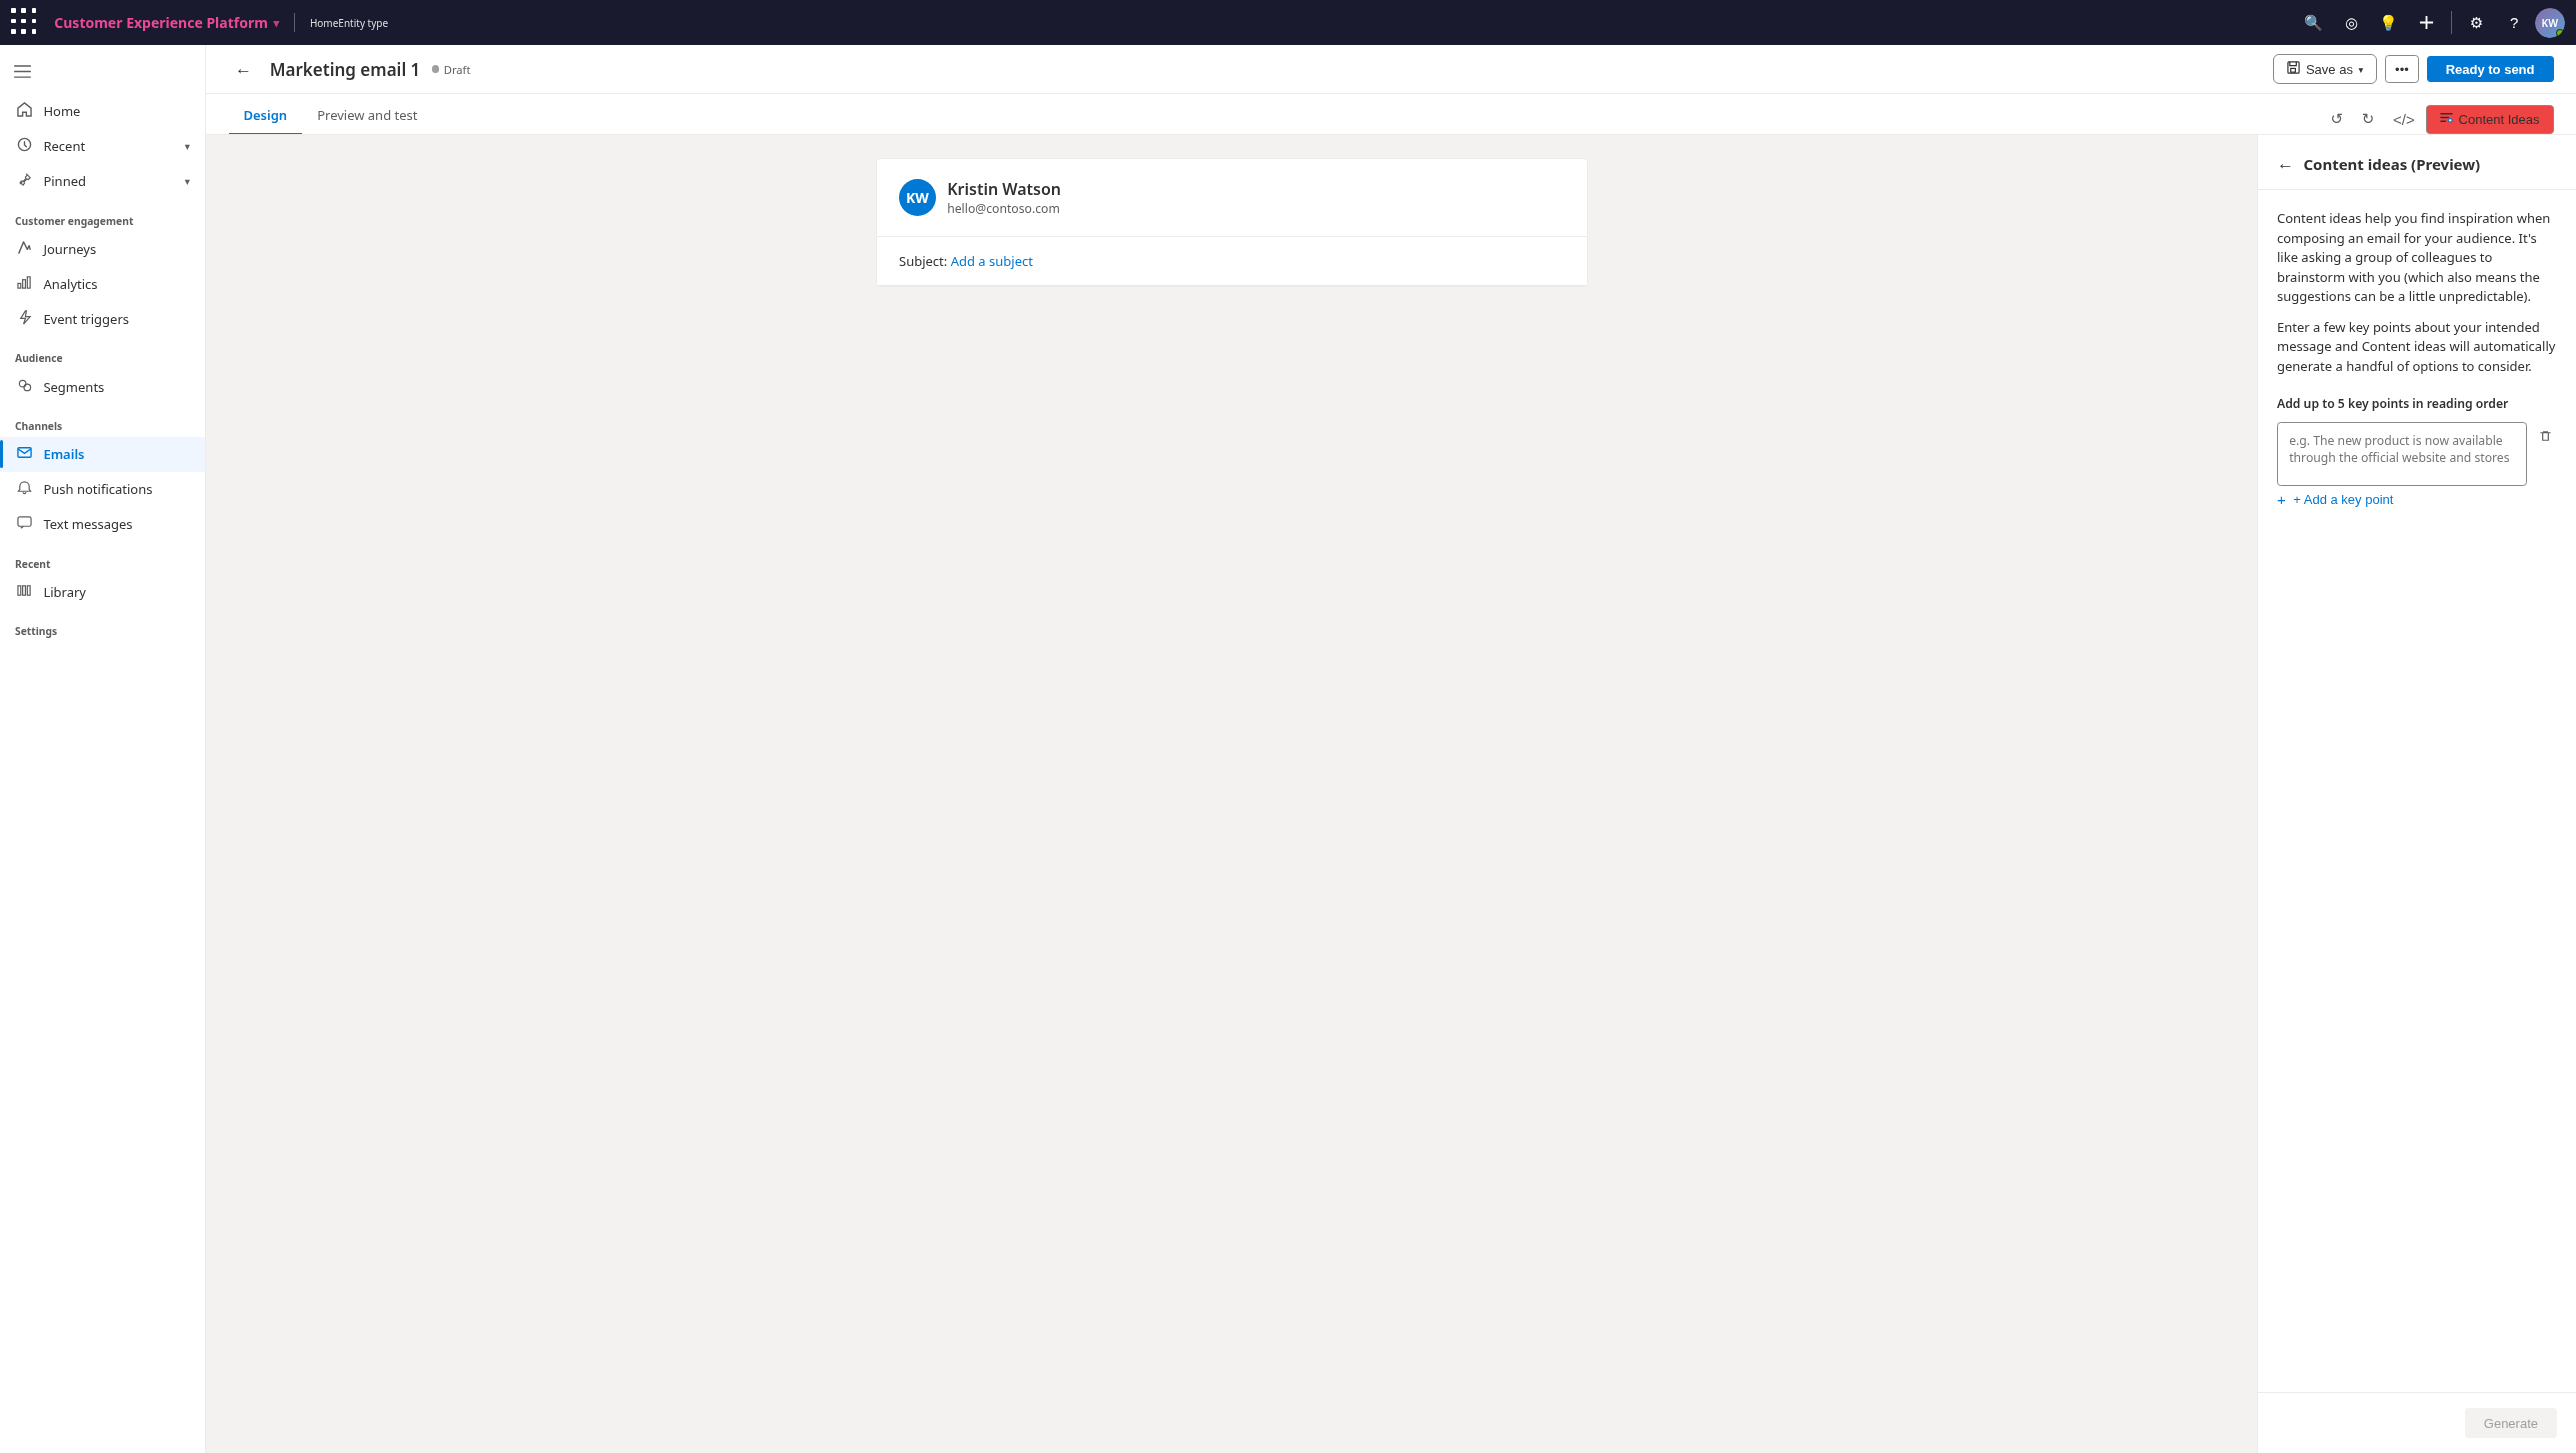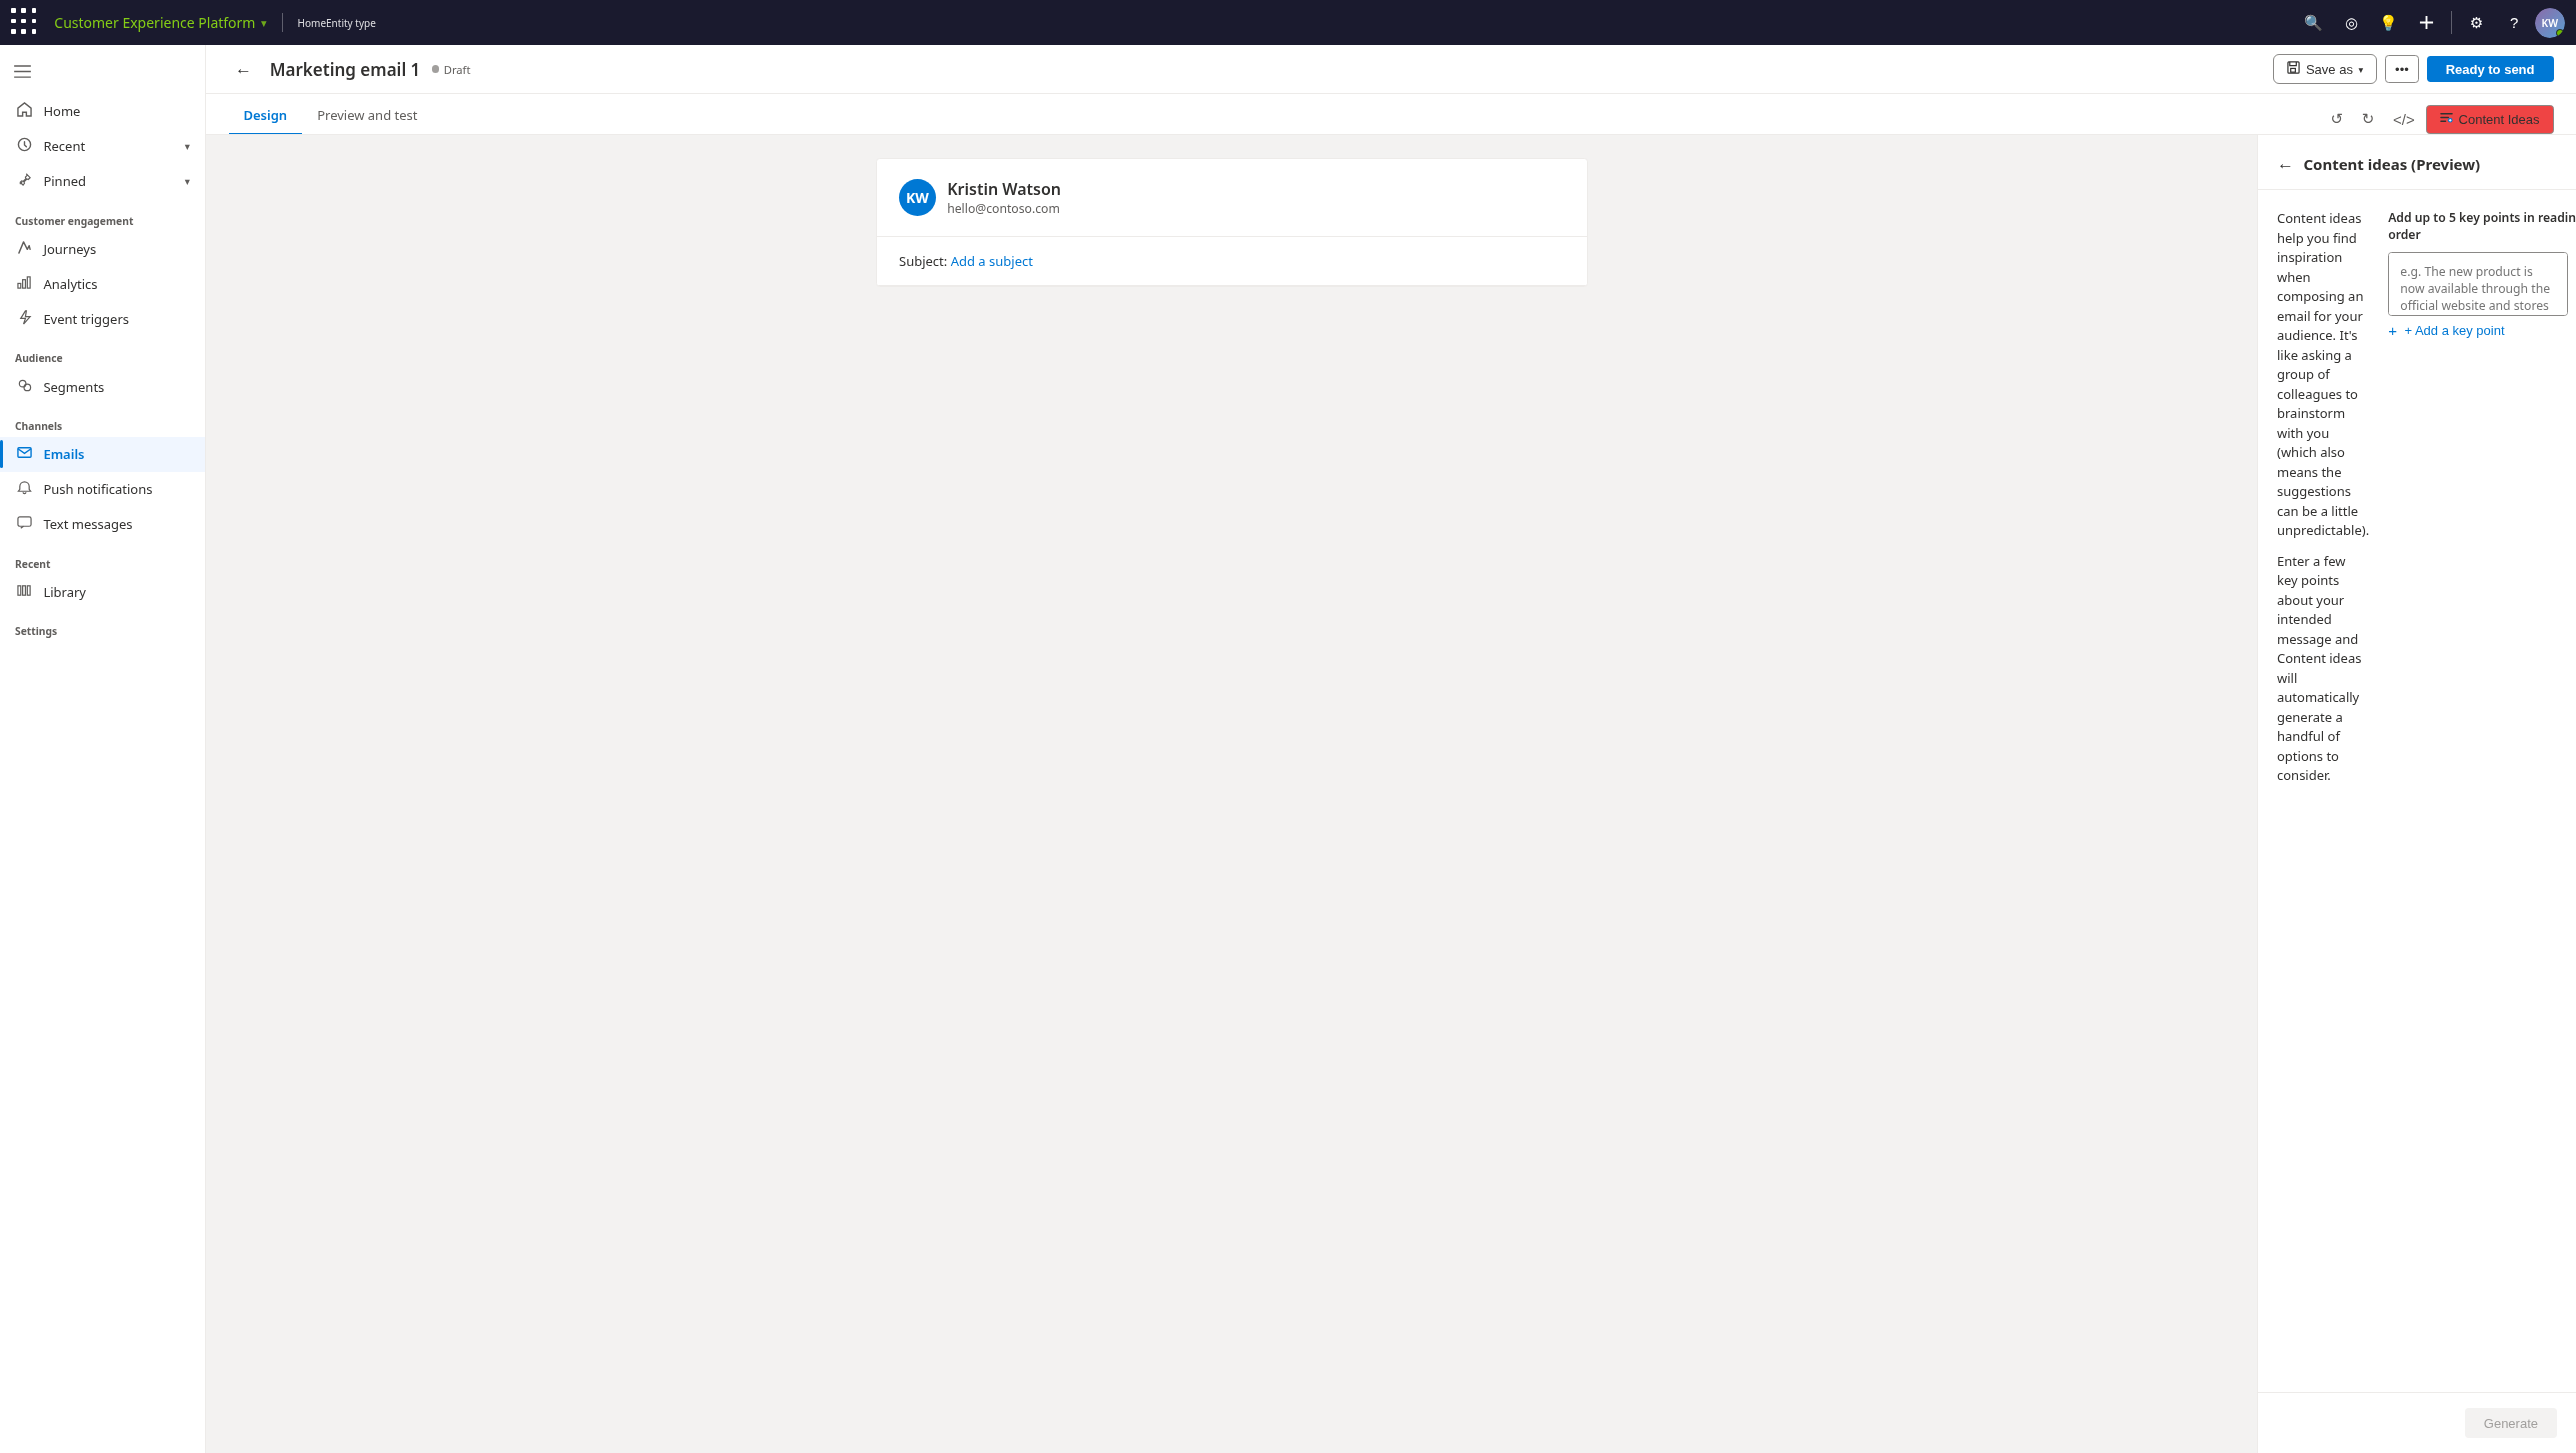--- a/index.html
+++ b/index.html
@@ -18,21 +18,21 @@
     }
     .top-nav-grid {
       display: grid;
       grid-template-columns: repeat(3,7.5px);
       grid-template-rows: repeat(3,7.5px);
       gap: 2.8px;
       cursor: pointer;
       margin-right: 7.5px;
     }
     .top-nav-grid span { width: 4.7px; height: 4.7px; background: white; border-radius: 0.9px; display: block; }
-    .top-nav-brand { font-size: 14px; font-weight: 400; color: #84cc16; display: flex; align-items: center; gap: 5.6px; }
+    .top-nav-brand { font-size: 14px; font-weight: 700; color: #ec4899; display: flex; align-items: center; gap: 5.6px; }
     .top-nav-brand-caret { font-size: 11.2px; opacity: 0.8; }
     .top-nav-divider { width: 0.9px; height: 19px; background: rgba(255,255,255,0.3); margin: 0 7.5px; }
     .top-nav-entity { color: rgba(255,255,255,0.85); font-size: 10px; }
     .top-nav-actions { margin-left: auto; display: flex; align-items: center; gap: 3.7px; }
     .top-nav-icon-btn {
       width: 34px; height: 34px; border-radius: 3.7px; border: none;
       background: transparent; color: white; cursor: pointer; display: flex; align-items: center; justify-content: center; font-size: 15px;
     }
     .top-nav-divider-v { width: 0.9px; height: 22.5px; background: rgba(255,255,255,0.3); margin: 0 3.7px; }
     .avatar { width: 30px; height: 30px; border-radius: 50%; overflow: hidden; position: relative; }
@@ -132,21 +132,21 @@
       width: 100%; border: 1.4px solid #0078d4; border-radius: 3.7px; padding: 15px; font-size: 13px; color: #a19f9d; resize: none; min-height: 244px; outline: none; font-family: inherit; background: white;
     }
 
     
     .right-panel {
       width: 319px; background: white; border-left: 0.9px solid #edebe9; display: flex; flex-direction: column; overflow-y: auto; flex-shrink: 0;
     }
     .right-panel-header { padding: 19px 19px 15px; display: flex; align-items: center; gap: 9.4px; border-bottom: 0.9px solid #edebe9; }
     .right-panel-back { background: transparent; border: none; cursor: pointer; color: #323130; font-size: 17px; display: flex; align-items: center; }
     .right-panel-title { font-size: 15px; font-weight: 700; color: #323130; }
-    .right-panel-body { padding: 19px; display: flex; gap: 19px; flex: 1; }
+    .right-panel-body { padding: 19px; display: flex; flex-direction: column; gap: 19px; flex: 1; }
     .panel-description { font-size: 13px; color: #323130; line-height: 1.5; }
     .panel-description p + p { margin-top: 11.2px; }
     .key-points-label { font-size: 12.2px; font-weight: 600; color: #323130; margin-bottom: 9.4px; }
     .key-point-input-row { display: flex; align-items: flex-start; gap: 7.5px; }
     .key-point-textarea {
       flex: 1; border: 0.9px solid #8a8886; border-radius: 3.7px; padding: 9.4px 11.2px; font-size: 12.2px; font-family: inherit; resize: none; min-height: 64px; color: #a19f9d; outline: none;
     }
     .key-point-delete { background: transparent; border: none; cursor: pointer; color: #605e5c; font-size: 15px; padding: 7.5px 3.7px; flex-shrink: 0; }
     .add-key-point-btn {
       display: flex; align-items: center; gap: 7.5px; background: transparent; border: none; cursor: pointer; color: #0078d4; font-size: 13px; padding: 5.6px 0;

